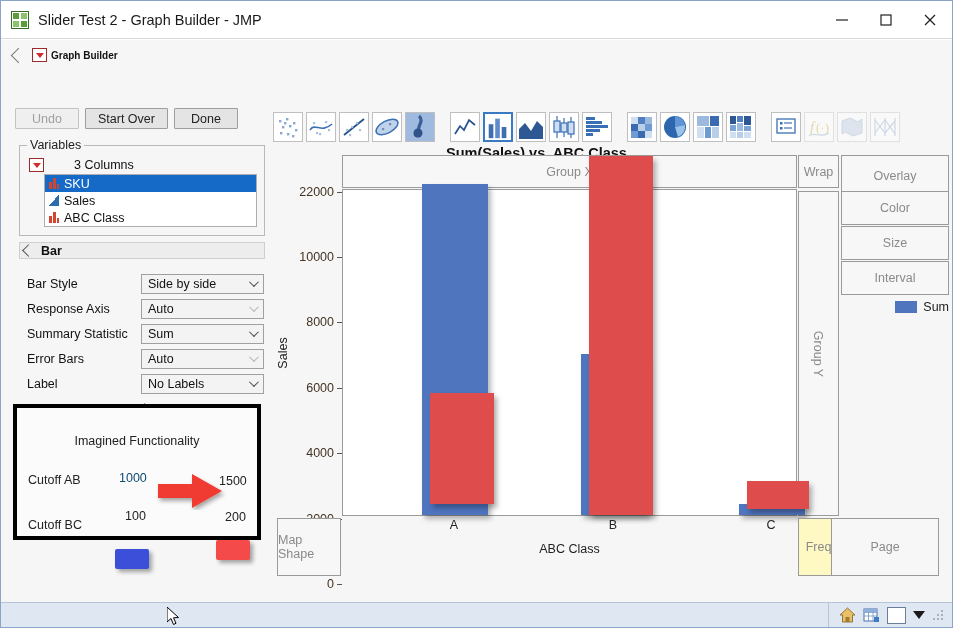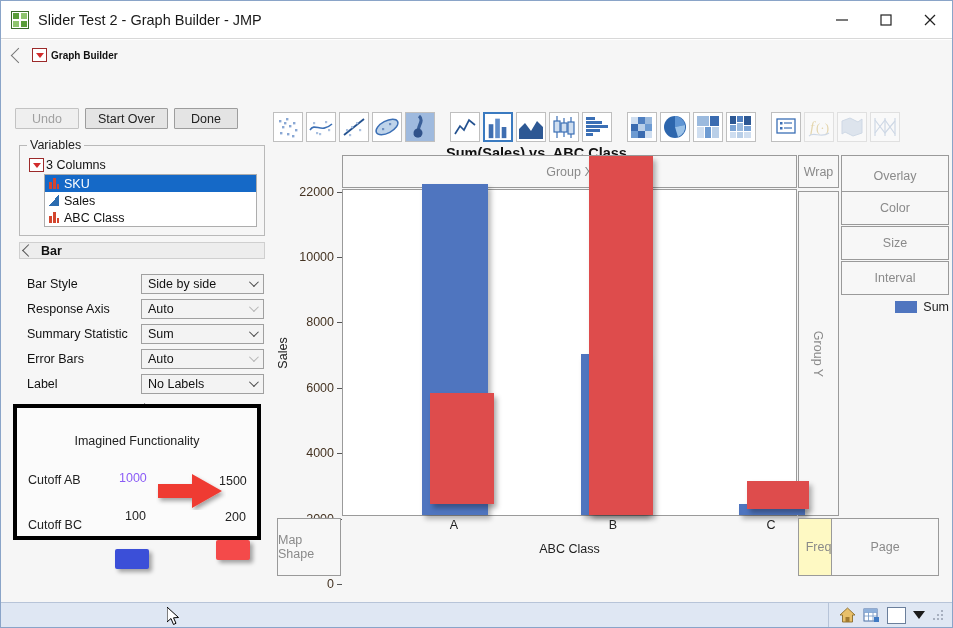--- a/index.html
+++ b/index.html
@@ -45,21 +45,21 @@
   .left-panel { position:absolute; left:8px; top:68px; width:262px; }
   .btnrow { display:flex; gap:6px; margin-bottom:9px; padding-left:6px;}
   .jbtn { height:21px; min-width:64px; padding:0 12px; font-size:12.5px;
           background:#e4e4e4; border:1px solid #9d9d9d; color:#222;
           display:flex;align-items:center;justify-content:center; border-radius:1px;}
   .jbtn.disabled { color:#a0a0a0; background:#efefef; border-color:#c3c3c3; }
 
   fieldset.vars { border:1px solid #b9b9b9; margin:0 0 6px 10px; padding:5px 7px 8px 7px;
                   width:246px; background:#f6f6f6;}
   fieldset.vars legend { font-size:12.5px; color:#222; padding:0 3px; }
-  .colhdr { display:flex; align-items:center; font-size:12.5px; color:#111; margin:1px 0 2px 2px;}
+  .colhdr { display:flex; align-items:center; font-size:12.5px; color:#111; margin:1px 0 2px 2px;gap:28px;}
   .colhdr .red-disc { margin-right:2px; }
   .collist { background:#ffffff; border:1px solid #adadad; margin-left:17px; }
   .colitem { display:flex; align-items:center; height:17px; font-size:12.5px; padding-left:4px; color:#111;}
   .colitem.sel { background:#1569c7; color:#ffffff; }
   .ic-nominal { width:10px;height:11px;margin-right:5px;position:relative;flex:0 0 auto;}
   .ic-nominal b{position:absolute;bottom:0;background:#d3452e;display:block;}
   .ic-nominal b:nth-child(1){left:0;width:3px;height:7px;}
   .ic-nominal b:nth-child(2){left:4px;width:3px;height:11px;}
   .ic-nominal b:nth-child(3){left:8px;width:2px;height:5px;}
   .ic-cont { width:10px;height:11px;margin-right:5px;flex:0 0 auto;
@@ -299,21 +299,21 @@
       <div class="optrow">
         <div class="optlabel">Variables</div>
         <div class="tri-right"></div>
       </div>
     </div>
 
     <div class="imagined">
       <div class="title">Imagined Functionality</div>
     </div>
     <div class="lbl" style="position:absolute;left:27px;top:433px;font-size:12.5px;color:#222;">Cutoff AB</div>
-    <div class="lbl" style="position:absolute;left:118px;top:431px;font-size:12.5px;color:#8b5cf6;">1000</div>
+    <div class="lbl" style="position:absolute;left:118px;top:431px;font-size:12.5px;color:#0c4a6e;">1000</div>
     <div class="lbl" style="position:absolute;left:218px;top:434px;font-size:12.5px;color:#222;">1500</div>
     <div class="lbl" style="position:absolute;left:27px;top:478px;font-size:12.5px;color:#222;">Cutoff BC</div>
     <div class="lbl" style="position:absolute;left:124px;top:469px;font-size:12.5px;color:#222;">100</div>
     <div class="lbl" style="position:absolute;left:224px;top:470px;font-size:12.5px;color:#222;">200</div>
 
     <svg class="arrow" viewBox="0 0 70 38">
       <defs>
         <filter id="shad" x="-30%" y="-30%" width="180%" height="190%">
           <feDropShadow dx="2" dy="3" stdDeviation="2" flood-color="#000" flood-opacity="0.35"></feDropShadow>
         </filter>

